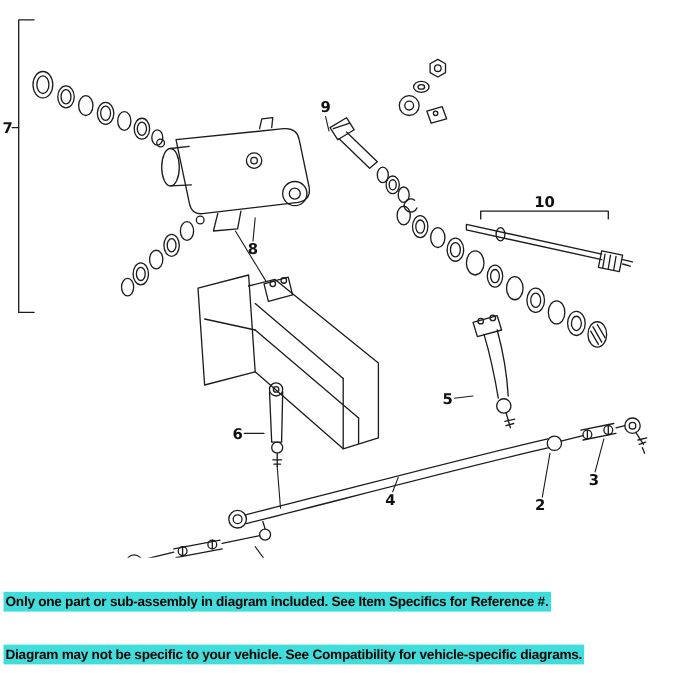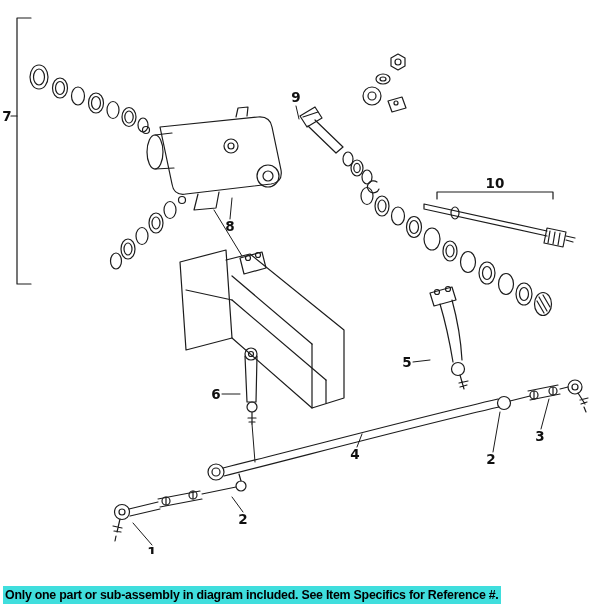--- a/index.html
+++ b/index.html
@@ -249,15 +249,18 @@
 
       <path class="leader" d="M541 429 L549 399"></path>
       <text x="540" y="441">3</text>
     </g>
   </svg>
 
   <div class="banner">
     <div class="banner-line">
       <span class="hl">Only one part or sub-assembly in diagram included. See Item Specifics for Reference #.</span>
     </div>
+    <div class="banner-line">
+      <span class="hl">Diagram may not be specific to your vehicle. See Compatibility for vehicle-specific diagrams.</span>
+    </div>
   </div>
 
 </div>
 
 </body></html>

